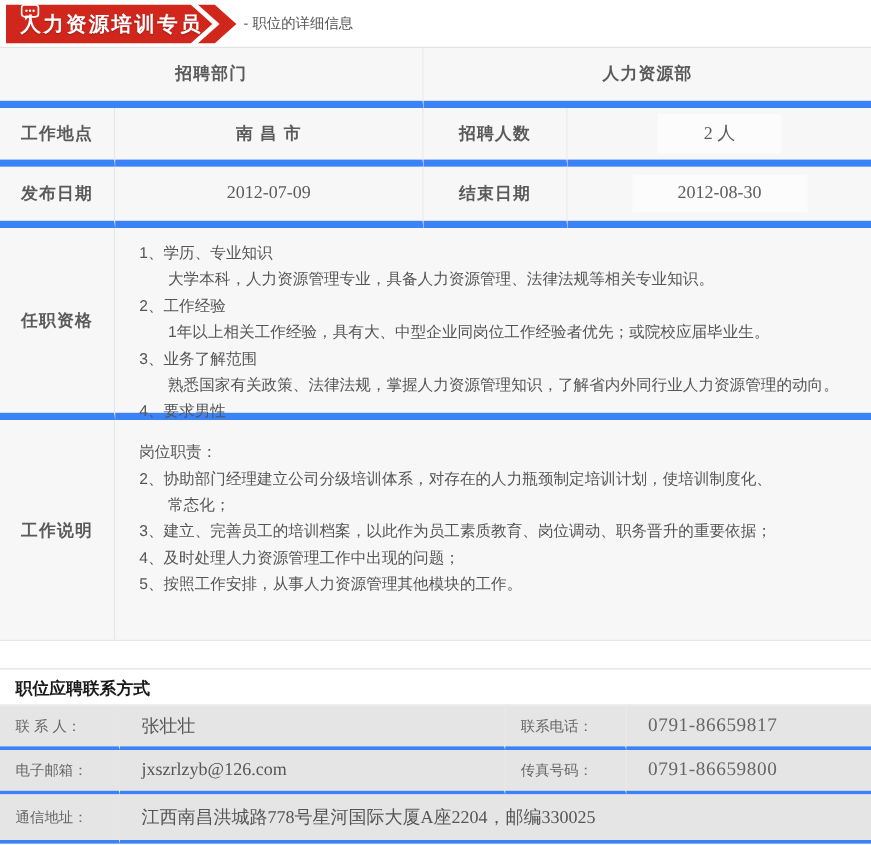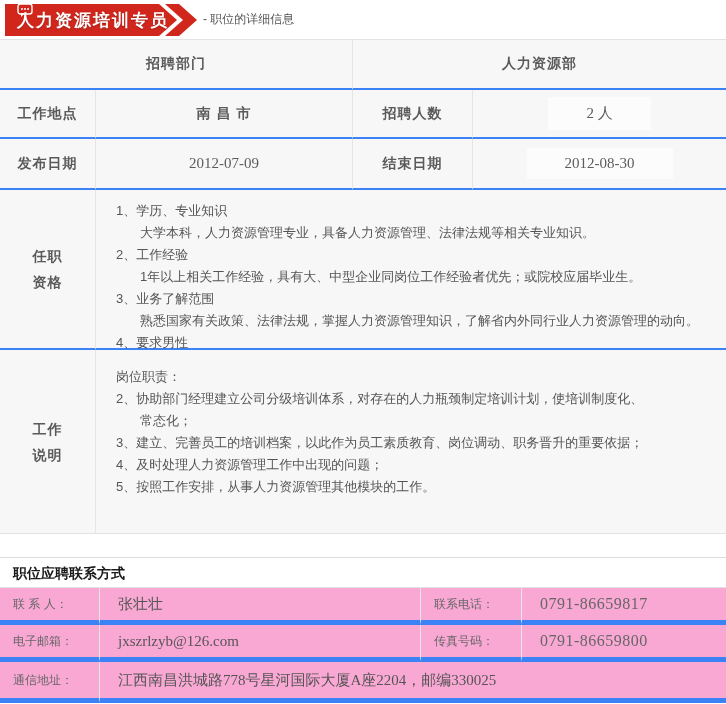--- a/index.html
+++ b/index.html
@@ -33,31 +33,31 @@
     width:726px;
     display:grid;
     grid-template-columns:96px 257px 120px 253px;
     grid-template-rows:50px 49px 51px 160px 183px;
     border-top:1px solid #e3e3e3;
     border-bottom:1px solid #e3e3e3;
     background:#f7f7f7;
   }
   .cell {
     border-right:1px solid #e6e6e6;
-    border-bottom:2px solid #3b82f6;
+    border-bottom:6px solid #3b82f6;
     display:flex; align-items:center; justify-content:center;
     background:#f7f7f7;
   }
   .cell:last-child, .cell.no-bb { border-bottom:none; }
   .cell.no-br { border-right:none; }
   .lbl { font-weight:bold; font-size:14px; color:#5a5a5a; letter-spacing:1px; }
   .val { font-size:14px; color:#5a5a5a;text-align:center; }
   .val.num { font-size:15px; color:#5c5c5c; }
   .val-box { background:#fcfcfc; padding:7px 38px; }
-  .stack { flex-direction:column; line-height:26px; }
+  .stack { flex-direction:row; line-height:26px; }
   .content-cell {
     grid-column:2 / 5;
     justify-content:flex-start; align-items:flex-start;
     flex-direction:column;
     padding:10px 8px 0 20px;
     font-size:13px; color:#555; line-height:22px;
   }
   .content-cell.desc { padding-top:16px; }
   .line { white-space:nowrap; }
   .line.cont { padding-left:24px; }
@@ -72,23 +72,23 @@
     font-size:14px; font-weight:bold; color:#1a1a1a;
     border-bottom:1px solid #e3e3e3; background:#fff;
   }
   .contact-table {
     display:grid;
     grid-template-columns:100px 321px 101px 204px;
     grid-template-rows:37px 37px 41px;
   }
   .ccell {
     border-right:1px solid #e6e6e6;
-    border-bottom:5px solid #3b82f6;
+    border-bottom:3px solid #3b82f6;
     display:flex; align-items:center;
-    background:#f9a8d4;
+    background:#e5e5e5;
   }
   .ccell.last-col { border-right:none; }
   .clbl { font-size:12px; color:#666; padding-left:13px; }
   .cval { font-size:15px; color:#555; padding-left:18px; }
   .cval.num { font-size:16px; color:#666; letter-spacing:.5px; }
   .address-val { grid-column:2 / 5; }
 </style>
 </head>
 <body>
 

